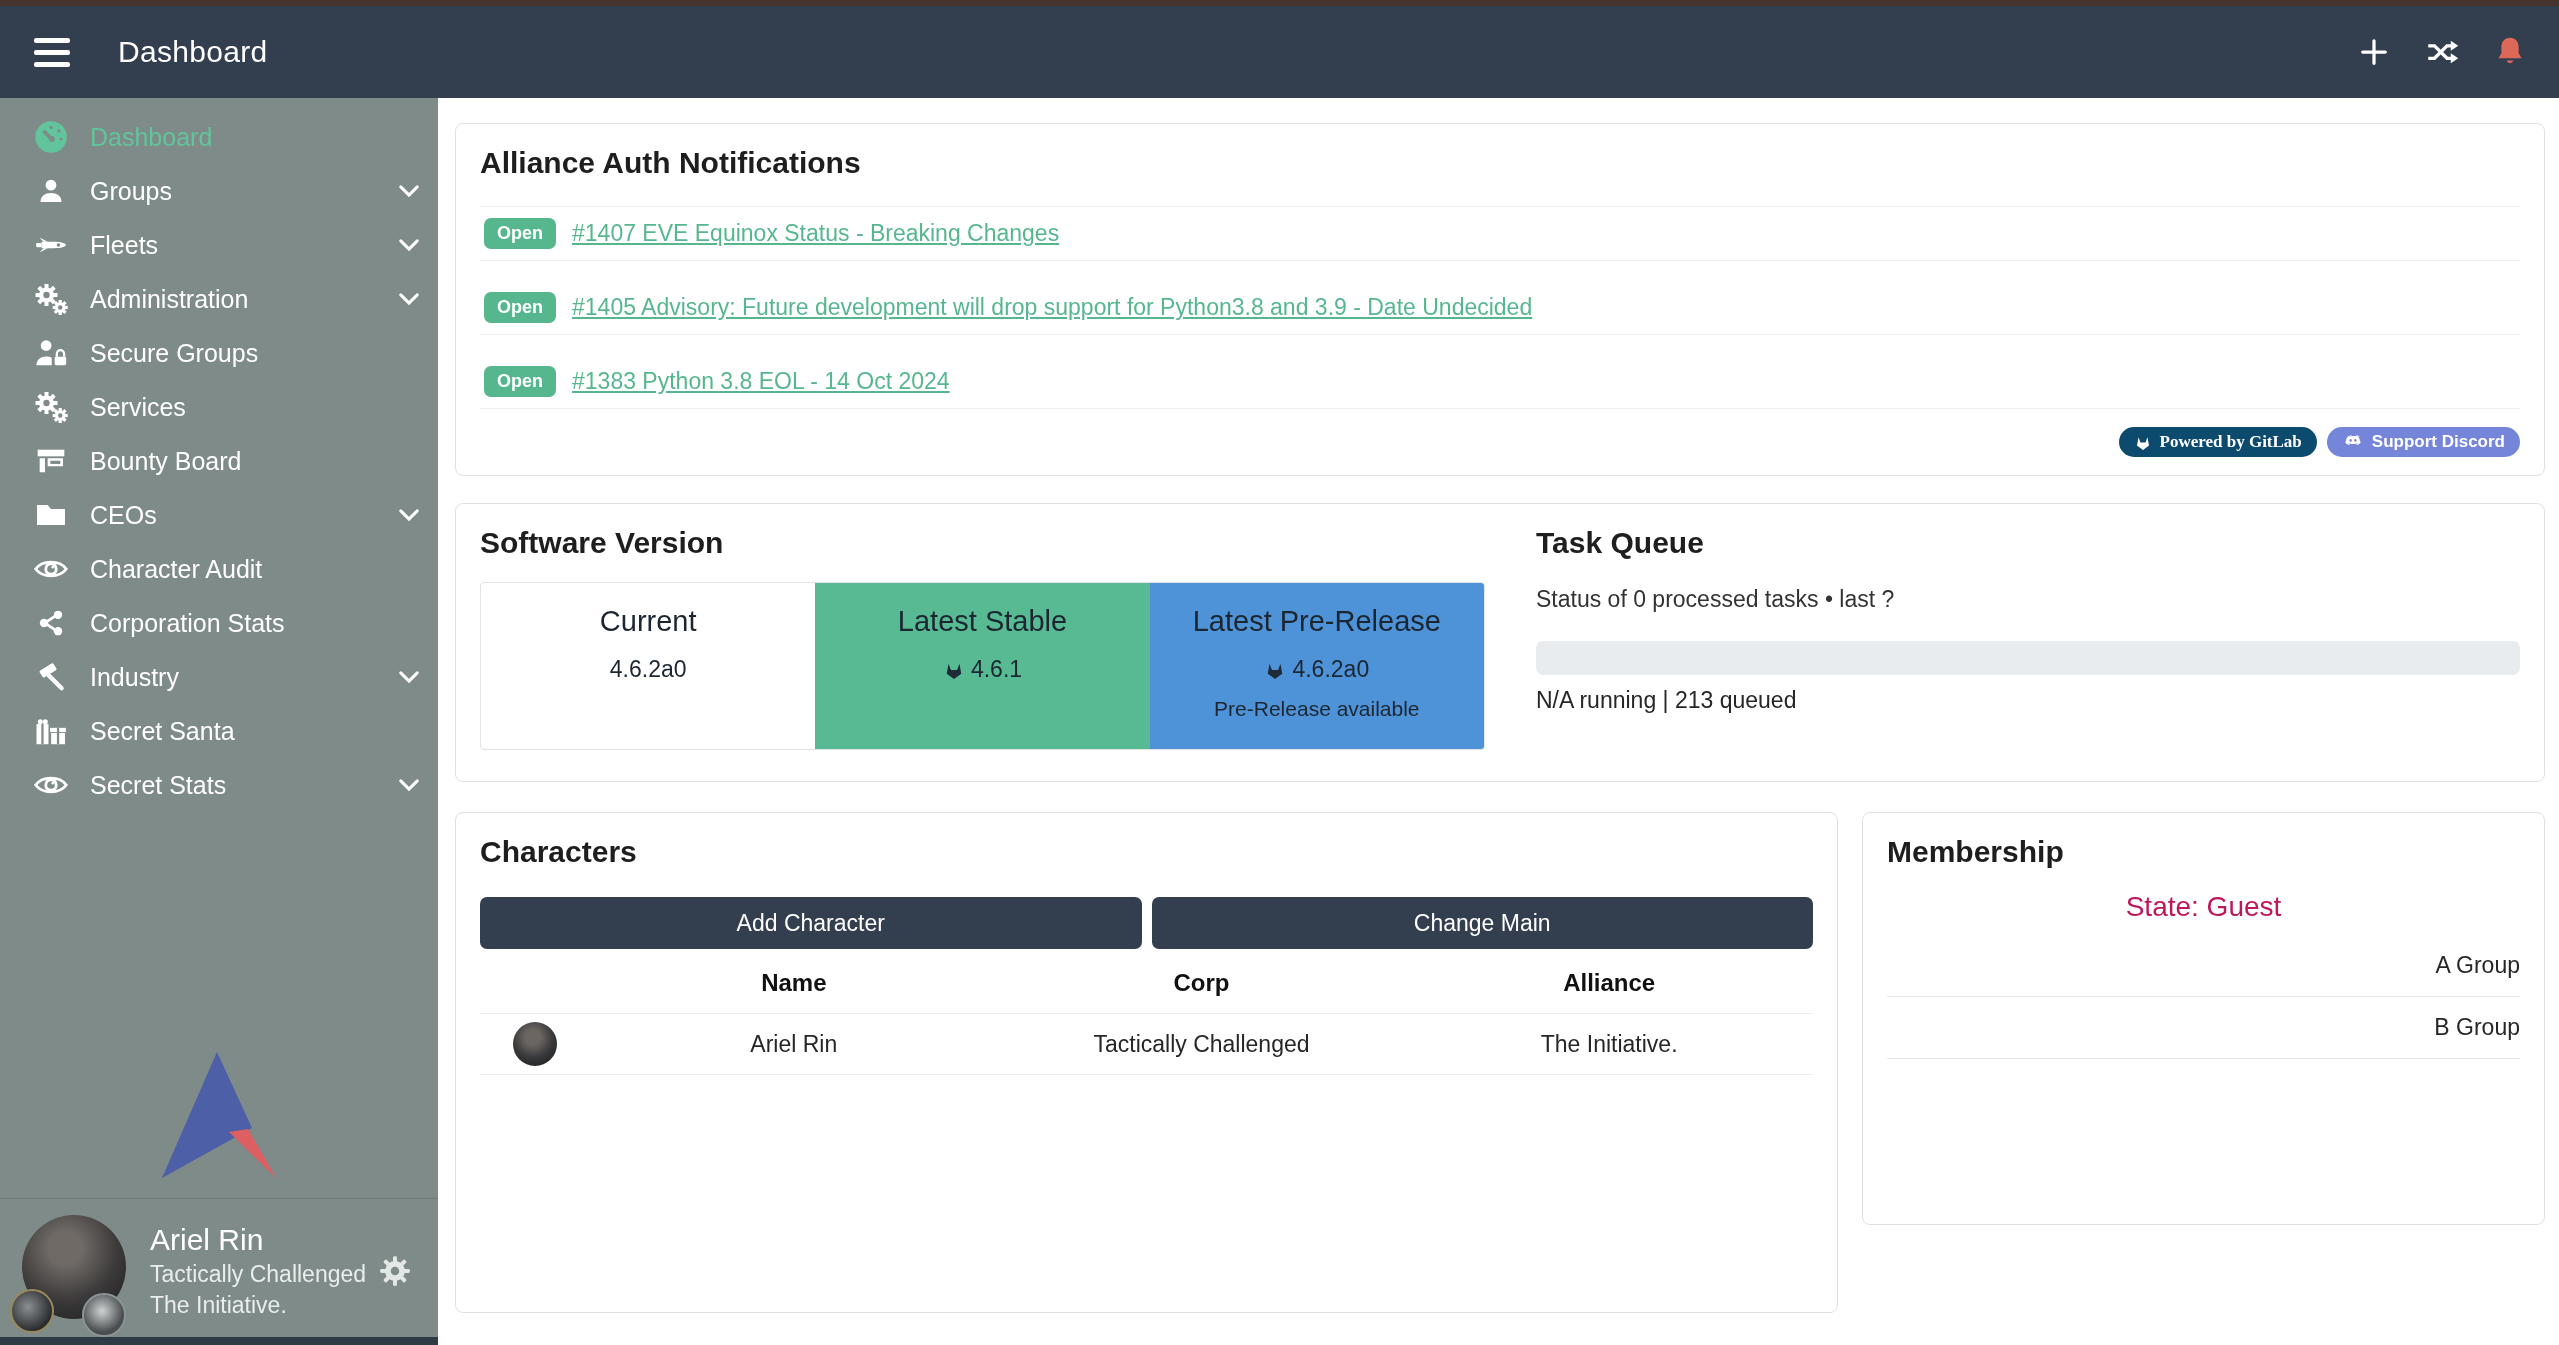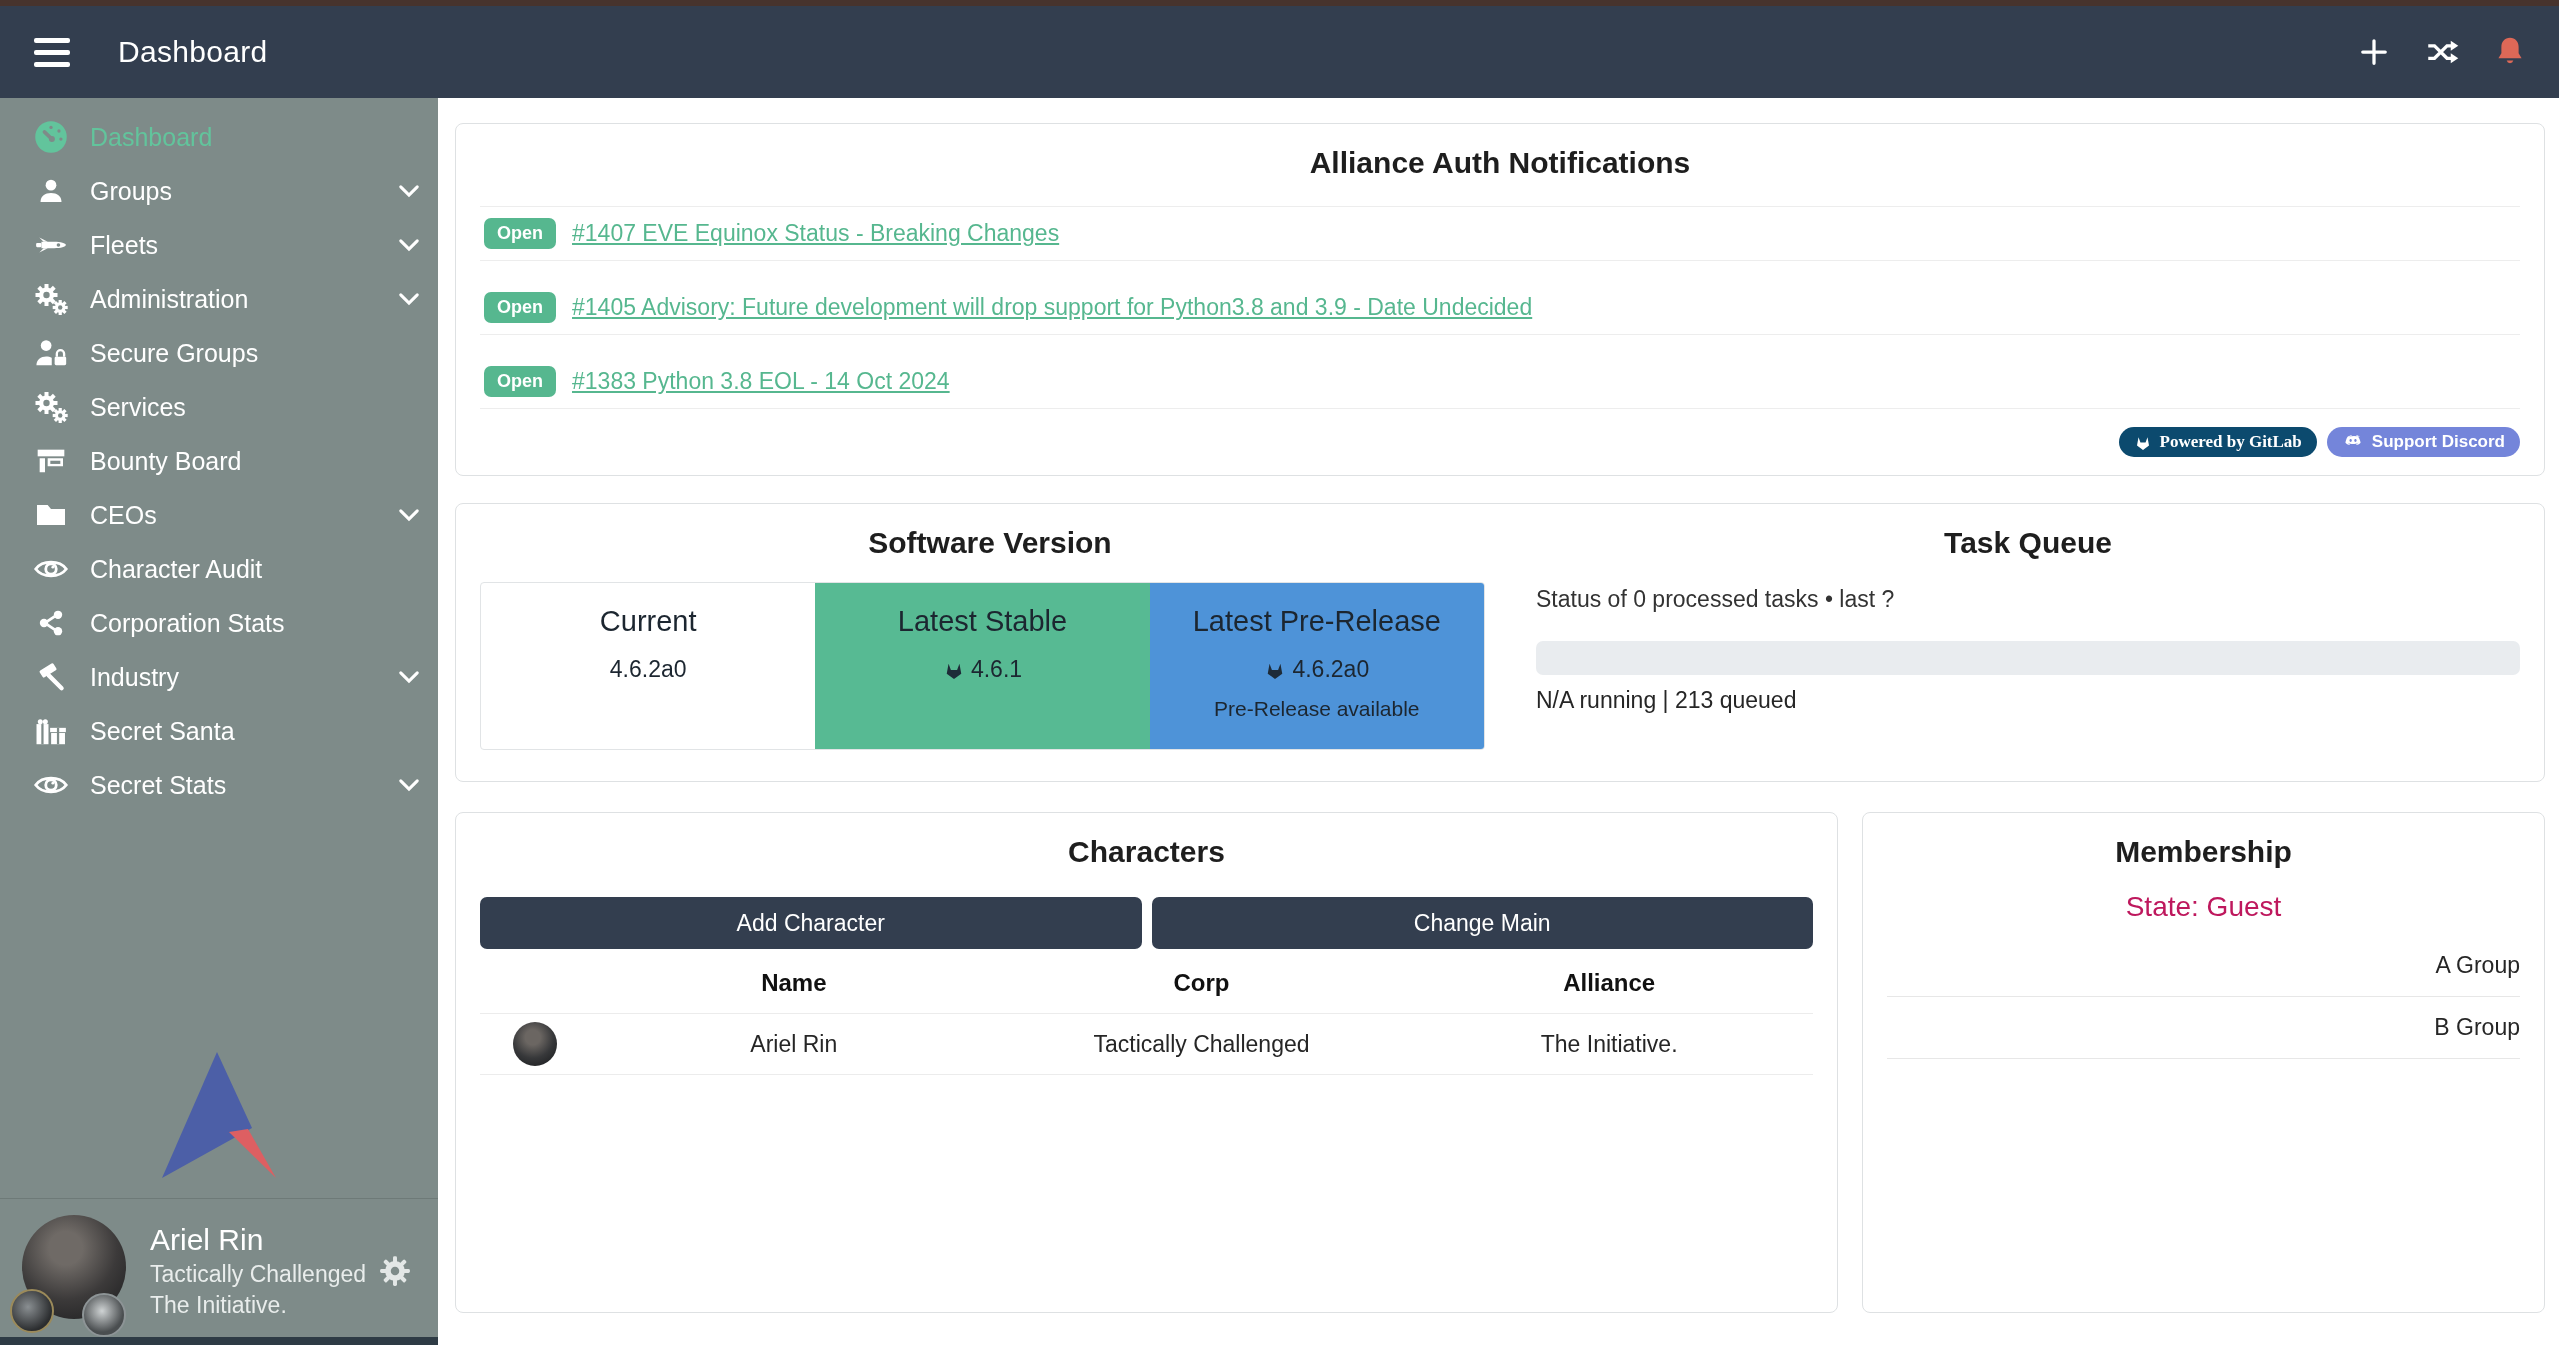--- a/index.html
+++ b/index.html
@@ -37,21 +37,21 @@
   .avatar-badge.b2 { left: 60px; bottom: -10px; background: radial-gradient(circle at 45% 40%, #cfd3d4, #4a4e50 65%); border: 2px solid #8d9496; }
   .user-texts { margin-left: 22px; display: flex; flex-direction: column; gap: 4px; }
   .user-name { color: #fff; font-size: 30px; }
   .user-sub { color: #e9edec; font-size: 23px; }
   .user-gear { margin-left: auto; cursor: pointer; display: flex; }
   .sidebar-strip { height: 8px; background: #2e3b45; }
 
   
   .content { flex: 1; padding: 25px 14px 0 17px; background: #fff; overflow: hidden; }
   .panel { background: #fff; border: 1px solid #dee1e3; border-radius: 8px; }
-  .panel-title { text-align: center; font-size: 30px; color: #1e1e1e; }
+  .panel-title { font-size: 30px; color: #1e1e1e; }
 
   .notif-panel { padding: 22px 24px 18px; }
   .notif-list { margin-top: 26px; }
   .notif-row { display: flex; align-items: center; padding: 11px 4px; border-bottom: 1px solid #ededed; margin-top: 20px; }
   .notif-row:first-child { border-top: 1px solid #ededed; }
   .badge-open { background: #56b78f; color: #fff; font-size: 18px; font-weight: bold; padding: 5px 13px; border-radius: 7px; margin-right: 16px; }
   .notif-link { color: #56b78f; text-decoration: underline; font-size: 23px; }
   .panel-footer { display: flex; justify-content: flex-end; gap: 10px; padding-top: 18px; }
   .mini-badge { display: inline-flex; align-items: center; gap: 8px; color: #fff; font-size: 17px; font-weight: bold; border-radius: 15px; padding: 5px 15px; cursor: pointer; }
   .badge-gitlab { background: #0c4a6e; font-family: Liberation Serif, serif; }
@@ -66,21 +66,21 @@
   .v-note { margin-top: 14px; font-size: 21px; color: #1c2630; }
   .v-col.stable { background: #57ba93; }
   .v-col.pre { background: #4e93d8; }
   .tq-half { padding-left: 36px; }
   .tq-status { margin-top: 26px; font-size: 23px; color: #333; }
   .tq-bar { margin-top: 28px; height: 34px; background: #e9ecef; border-radius: 7px; }
   .tq-summary { margin-top: 12px; font-size: 23px; color: #262626; }
 
   .row3 { margin-top: 30px; display: flex; gap: 24px; border-radius: 6px; }
   .chars-panel { width: 1383px; padding: 22px 24px; height: 501px; }
-  .mem-panel { flex: 1; padding: 22px 24px; height: 501px; }
+  .mem-panel { flex: 1; padding: 22px 24px; height: 413px; }
   .char-buttons { display: flex; gap: 10px; margin-top: 28px; }
   .btn-dark { flex: 1; background: #333e4f; color: #fff; font-size: 23px; border: none; border-radius: 7px; height: 52px; cursor: pointer; font-family: inherit; }
   .char-grid { display: grid; grid-template-columns: 110px 1fr 1fr 1fr; align-items: center; text-align: center; }
   .char-head { font-weight: bold; font-size: 24px; padding: 20px 0 16px; color: #111; }
   .char-row { border-top: 1px solid #ececec; border-bottom: 1px solid #ececec; padding: 8px 0; font-size: 23px; }
   .char-avatar { width: 44px; height: 44px; border-radius: 50%; margin: 0 auto; background: radial-gradient(circle at 45% 35%, #6b6662 0 20%, #37383a 55%, #141618 100%); }
   .mem-state { text-align: center; font-size: 28px; margin-top: 22px; color: #be185d; }
   .mem-groups { margin-top: 12px; }
   .mem-group { text-align: right; font-size: 23px; padding: 17px 0; border-bottom: 1px solid #e7e7e7; }
 </style>

